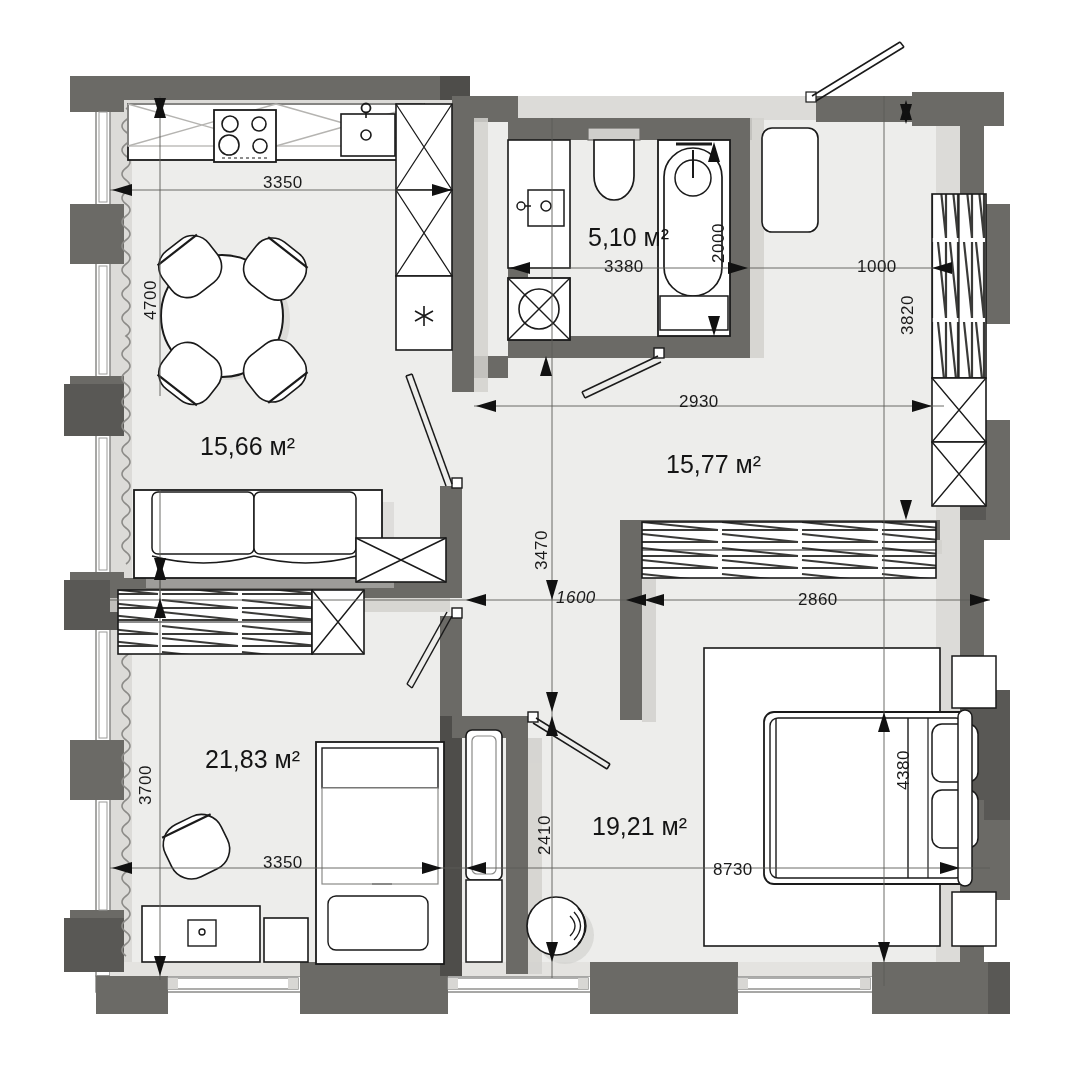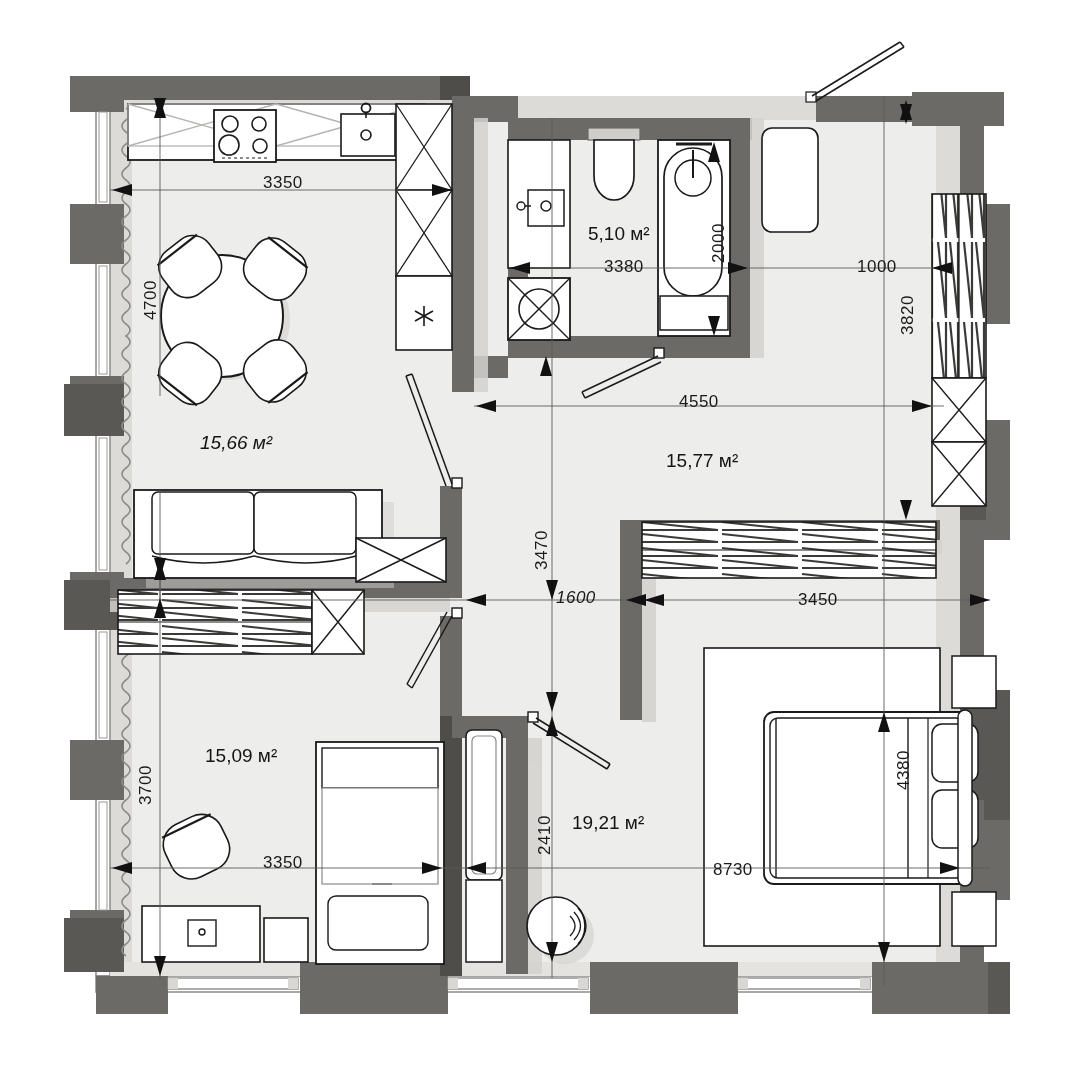--- a/index.html
+++ b/index.html
@@ -12,21 +12,21 @@
     font-size:17px;
     color:#1a1a1a;
     letter-spacing:0.5px;
     white-space:nowrap;
     transform-origin:center center;
   }
   .dim-label.vert{transform:rotate(-90deg);}
   .area-label{
     position:absolute;
     font-family:"Liberation Sans", sans-serif;
-    font-size:19px;
+    font-size:25px;
     color:#141414;
     white-space:nowrap;
   }
 </style>
 </head>
 <body>
 
 <div id="plan-root">
 
   <svg id="plan-svg" viewBox="0 0 1080 1080">
@@ -471,35 +471,35 @@
     </g>
 
     <g fill="#111111">
       <polygon points="546,356 540,376 552,376"></polygon>
       <polygon points="160,118 154,98 166,98"></polygon>
       <polygon points="160,560 154,580 166,580"></polygon>
       <polygon points="906,124 900,104 912,104"></polygon>
     </g>
   </svg>
 
-  <div class="area-label" style="left:200px;top:432px;font-style:italic;">15,66 м²</div>
+  <div class="area-label" style="left:200px;top:432px;">15,66 м²</div>
   <div class="area-label" style="left:588px;top:223px;">5,10 м²</div>
   <div class="area-label" style="left:666px;top:450px;text-align:right;">15,77 м²</div>
-  <div class="area-label" style="left:205px;top:745px;">15,09 м²</div>
-  <div class="area-label" style="left:572px;top:812px;">19,21 м²</div>
+  <div class="area-label" style="left:205px;top:745px;">21,83 м²</div>
+  <div class="area-label" style="left:592px;top:812px;">19,21 м²</div>
 
   <div class="dim-label" style="left:263px;top:173px;">3350</div>
   <div class="dim-label vert" style="left:131px;top:290px;">4700</div>
   <div class="dim-label" style="left:604px;top:257px;">3380</div>
   <div class="dim-label vert" style="left:699px;top:233px;">2000</div>
   <div class="dim-label" style="left:857px;top:257px;">1000</div>
   <div class="dim-label vert" style="left:888px;top:305px;">3820</div>
-  <div class="dim-label" style="left:679px;top:392px;">4550</div>
+  <div class="dim-label" style="left:679px;top:392px;">2930</div>
   <div class="dim-label vert" style="left:522px;top:540px;">3470</div>
   <div class="dim-label" style="left:556px;top:588px;font-style:italic;">1600</div>
-  <div class="dim-label" style="left:798px;top:590px;">3450</div>
+  <div class="dim-label" style="left:798px;top:590px;">2860</div>
   <div class="dim-label vert" style="left:126px;top:775px;">3700</div>
   <div class="dim-label" style="left:263px;top:853px;">3350</div>
   <div class="dim-label vert" style="left:884px;top:760px;">4380</div>
   <div class="dim-label" style="left:713px;top:860px;">8730</div>
   <div class="dim-label vert" style="left:525px;top:825px;">2410</div>
 
 </div>
 
 </body></html>

